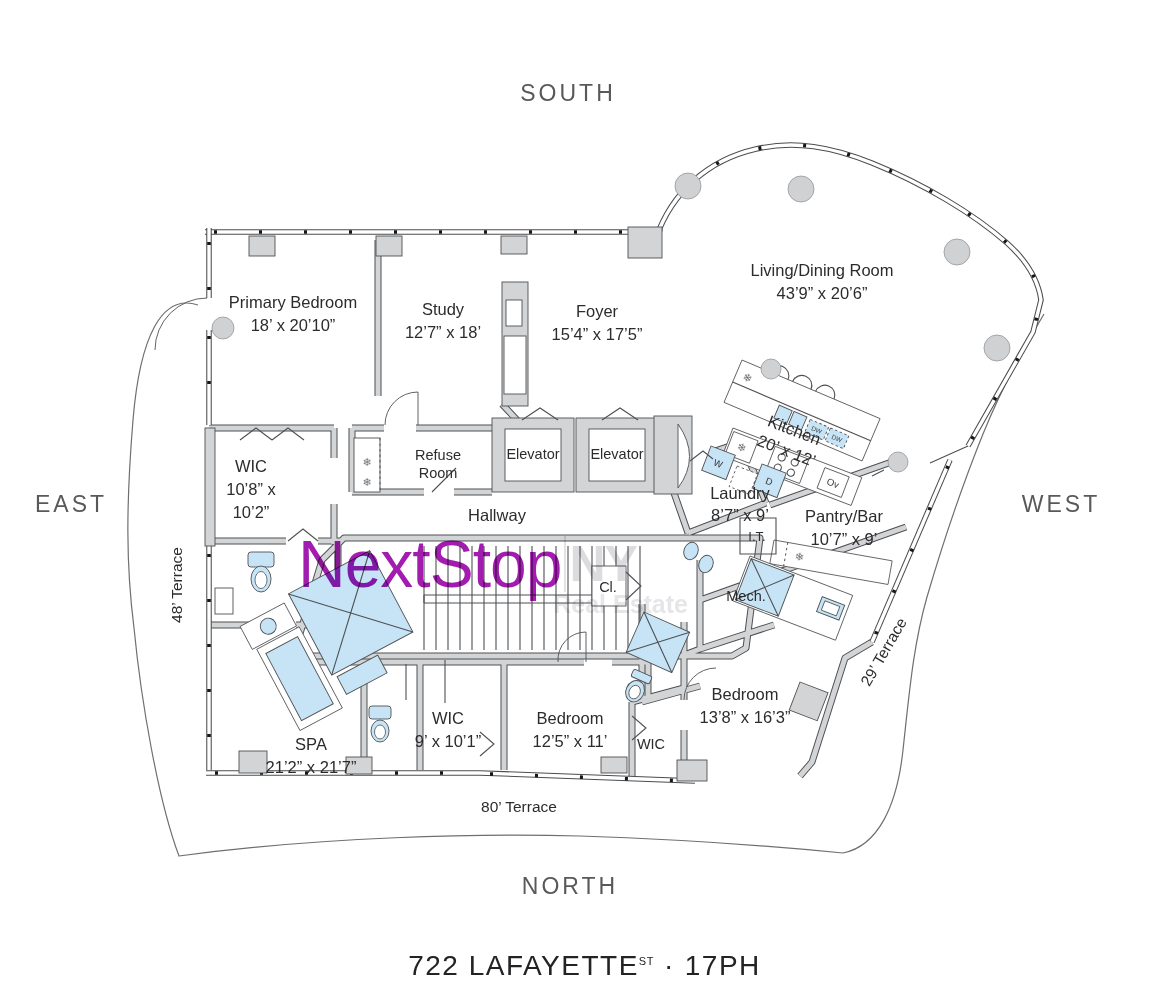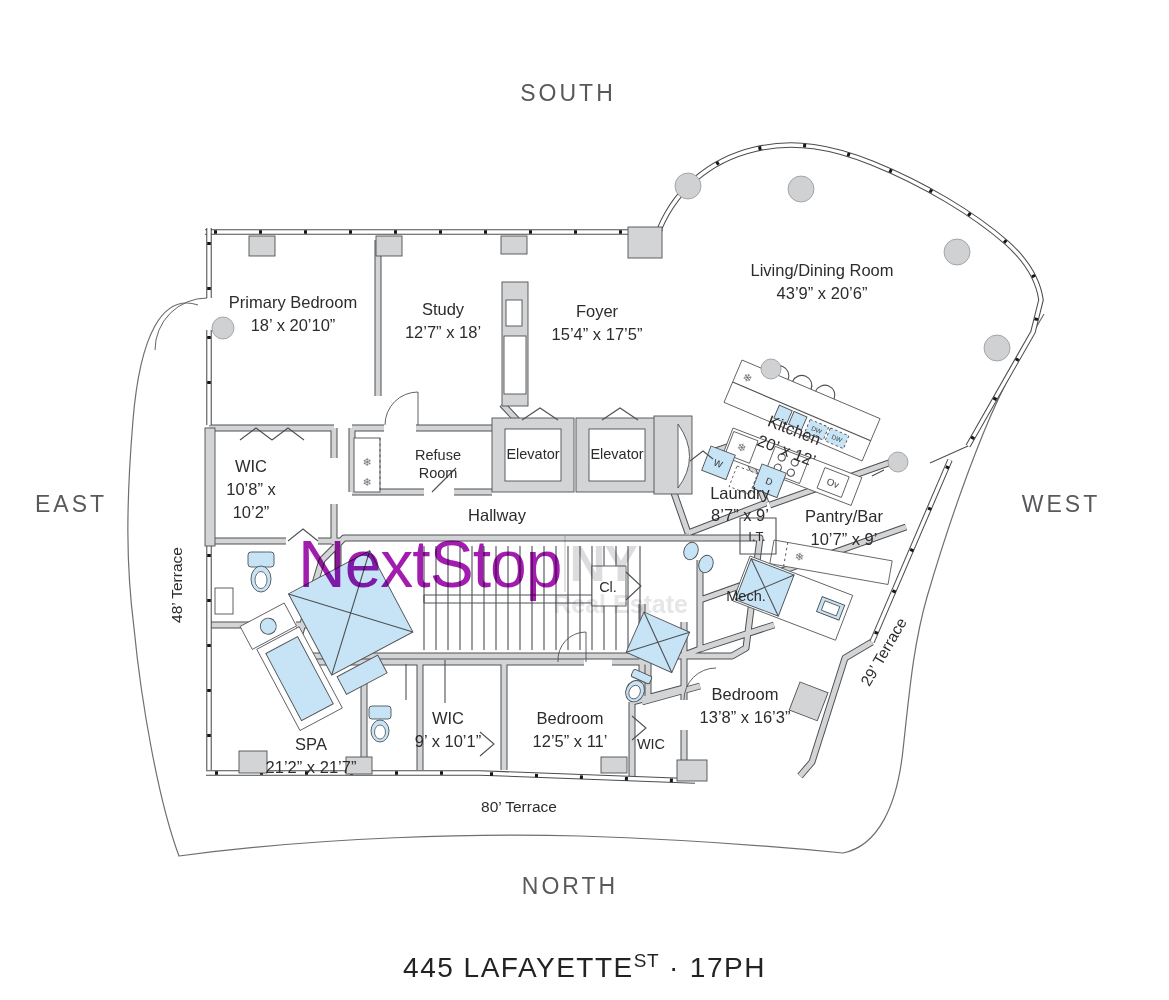--- a/index.html
+++ b/index.html
@@ -27,21 +27,21 @@
   .rs{font-size:14.5px;text-anchor:middle;}
   .xs{font-size:13px;text-anchor:middle;}
   .ap{font-size:9.5px;text-anchor:middle;fill:#3a3a3c;}
   .dw{font-size:6.5px;text-anchor:middle;fill:#3a3a3c;}
   .sf{font-size:11px;text-anchor:middle;fill:#6f7073;}
   .ter{font-size:15.5px;text-anchor:middle;}
   .compass{font-size:23px;text-anchor:middle;fill:#58595b;letter-spacing:3px;}
   
   .title{position:absolute;left:0;right:0;top:950px;text-align:center;color:#232325;
          font-size:28px;letter-spacing:1.5px;}
-  .title sup{font-size:19px;letter-spacing:0.5px;margin-top:23px;}
+  .title sup{font-size:11px;letter-spacing:0.5px;margin-top:23px;}
   .title .sep{margin:0 10px;}
   
   .wm{position:absolute;left:298px;top:526px;width:390px;mix-blend-mode:multiply;
       pointer-events:none;}
   .wm-row{display:flex;align-items:center;}
   .wm-main{font-size:66px;color:#a21caf;letter-spacing:-1px;}
   .wm-bar{display:inline-block;width:2px;height:56px;background:#e2e2e4;margin:0 3px;}
   .wm-accent{font-size:50px;font-weight:bold;color:#dcdcdf;letter-spacing:-1px;}
   .wm-sub{font-size:25px;font-weight:bold;color:#e6e6e8;text-align:right;margin-top:-12px;}
 </style>
@@ -363,15 +363,15 @@
   <div class="wm">
     <div class="wm-row">
       <span class="wm-main">NextStop</span>
       <span class="wm-bar"></span>
       <span class="wm-accent">NY</span>
     </div>
     <div class="wm-sub">Real Estate</div>
   </div>
 
   <div class="title">
-    <span>445 LAFAYETTE</span><sup>ST</sup><span class="sep">·</span><span>17PH</span>
+    <span>722 LAFAYETTE</span><sup>ST</sup><span class="sep">·</span><span>17PH</span>
   </div>
 </div>
 
 </body></html>

